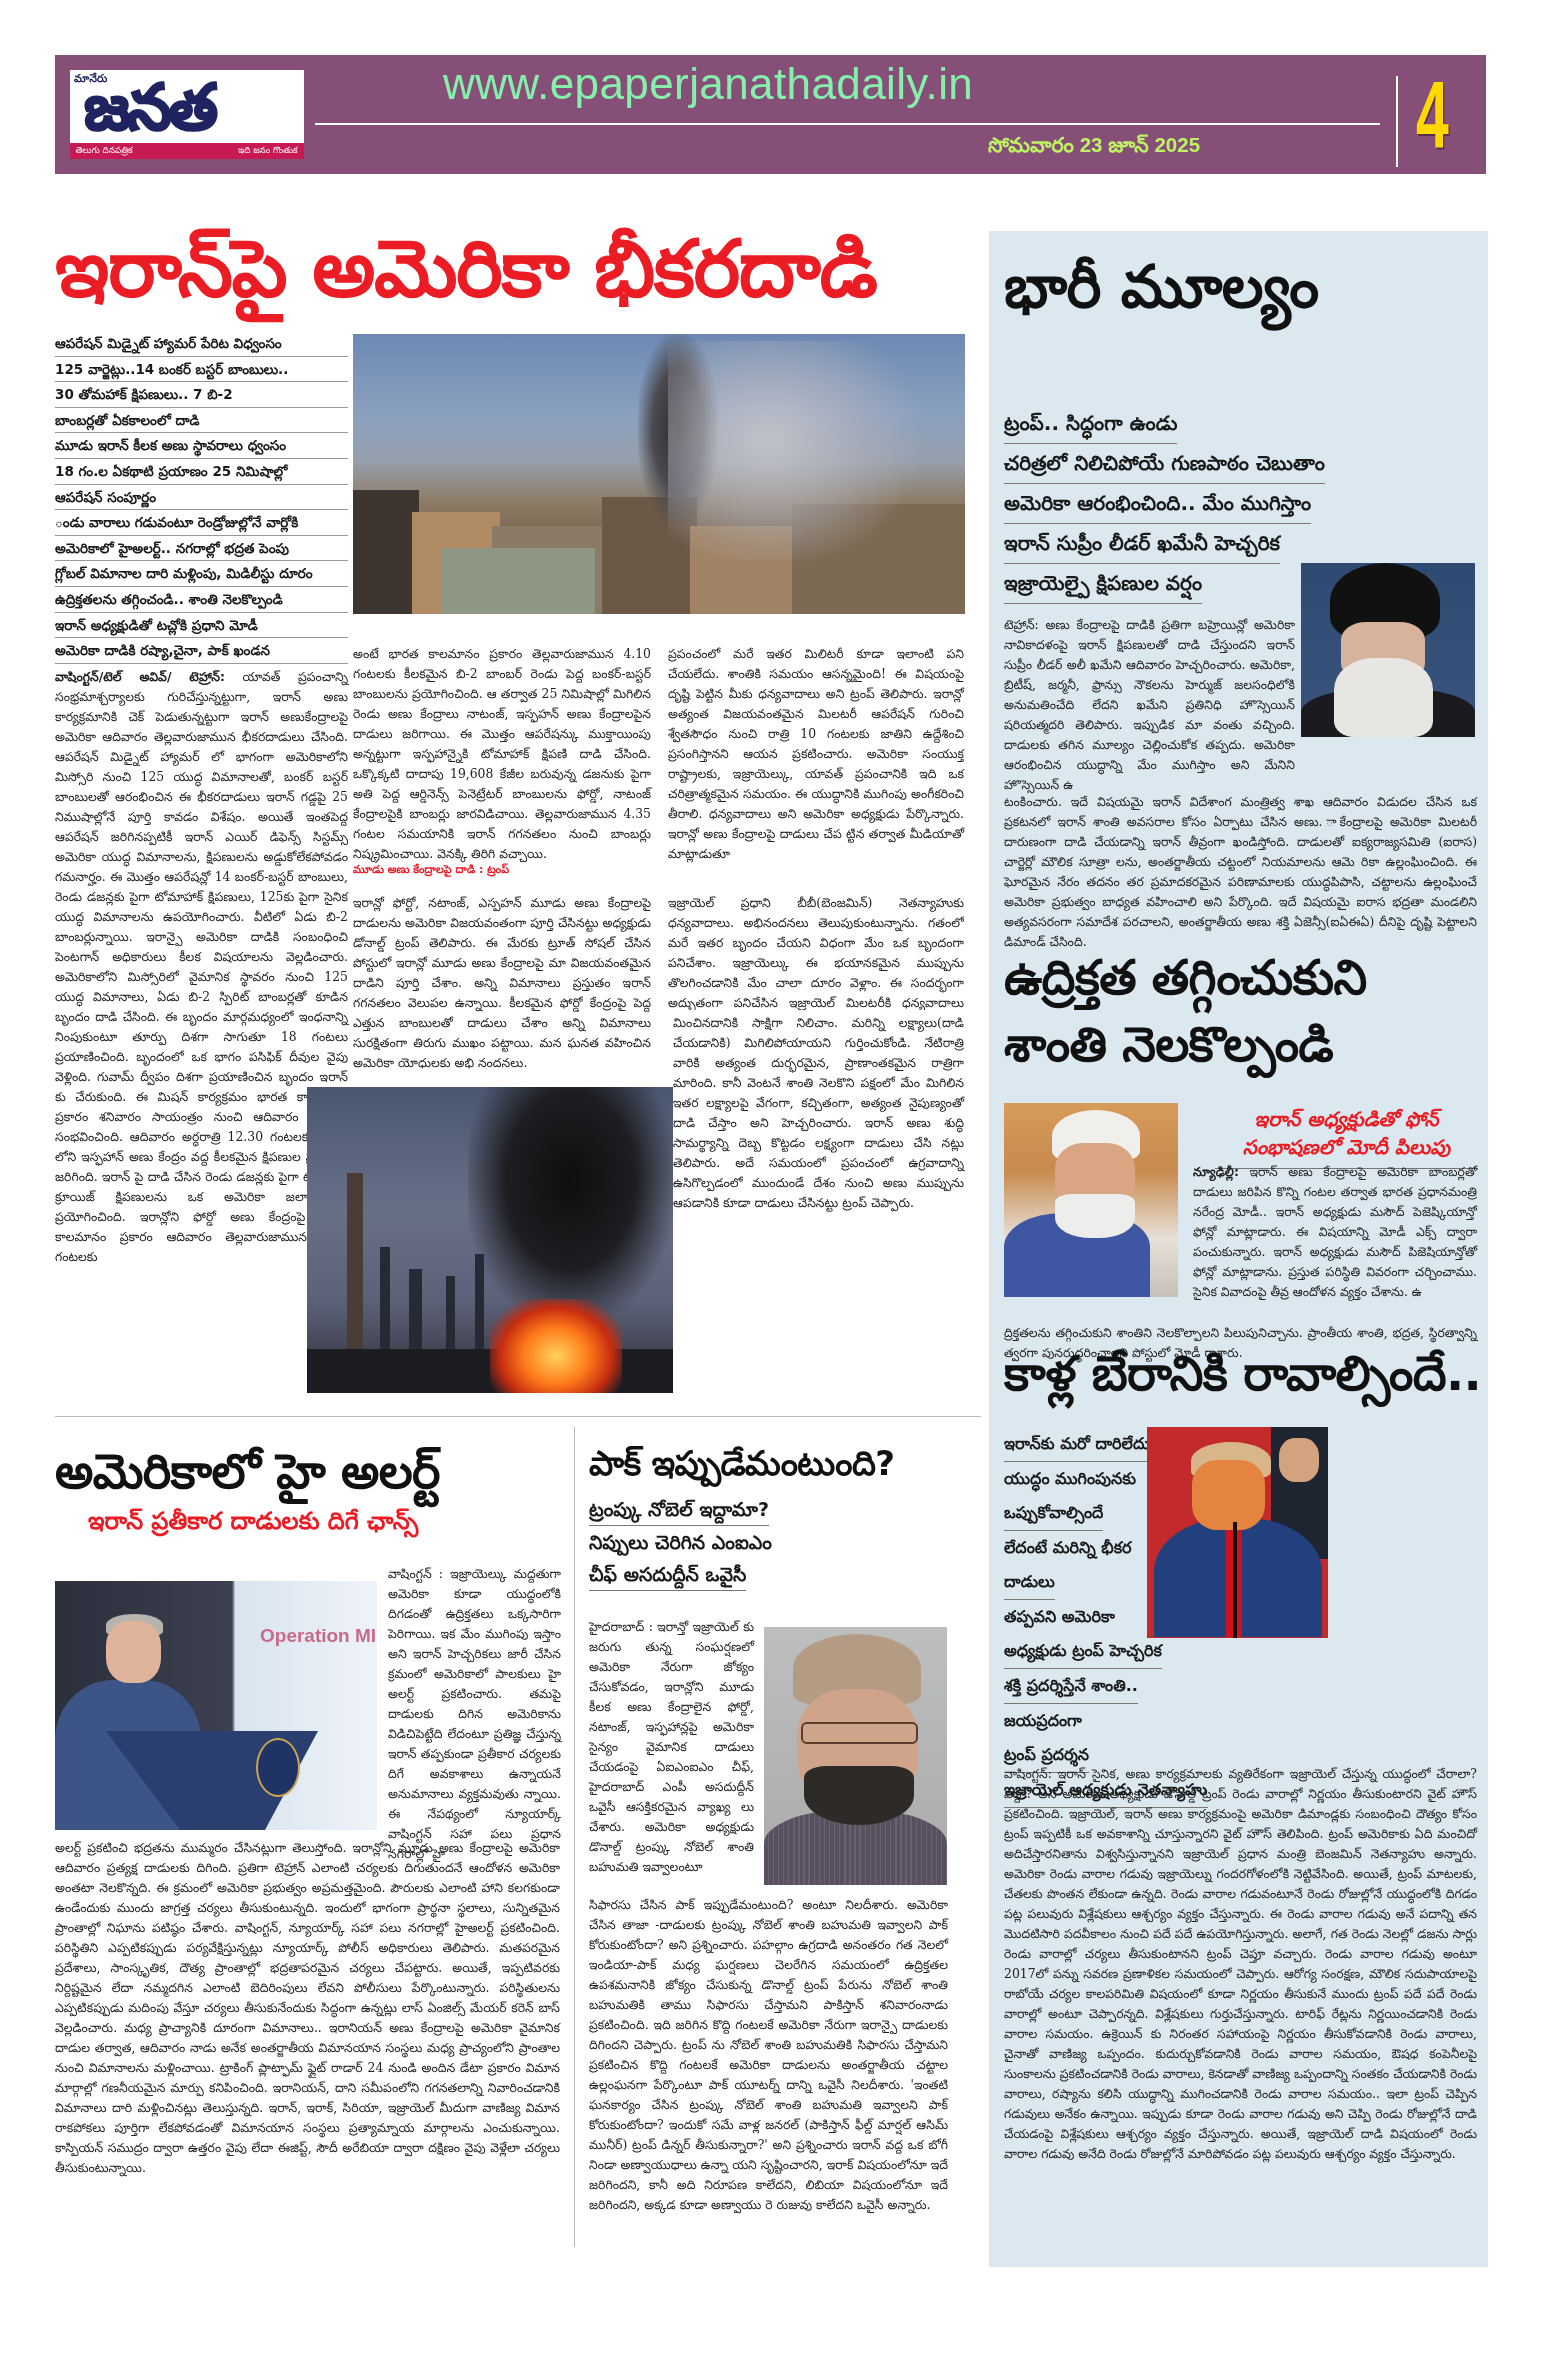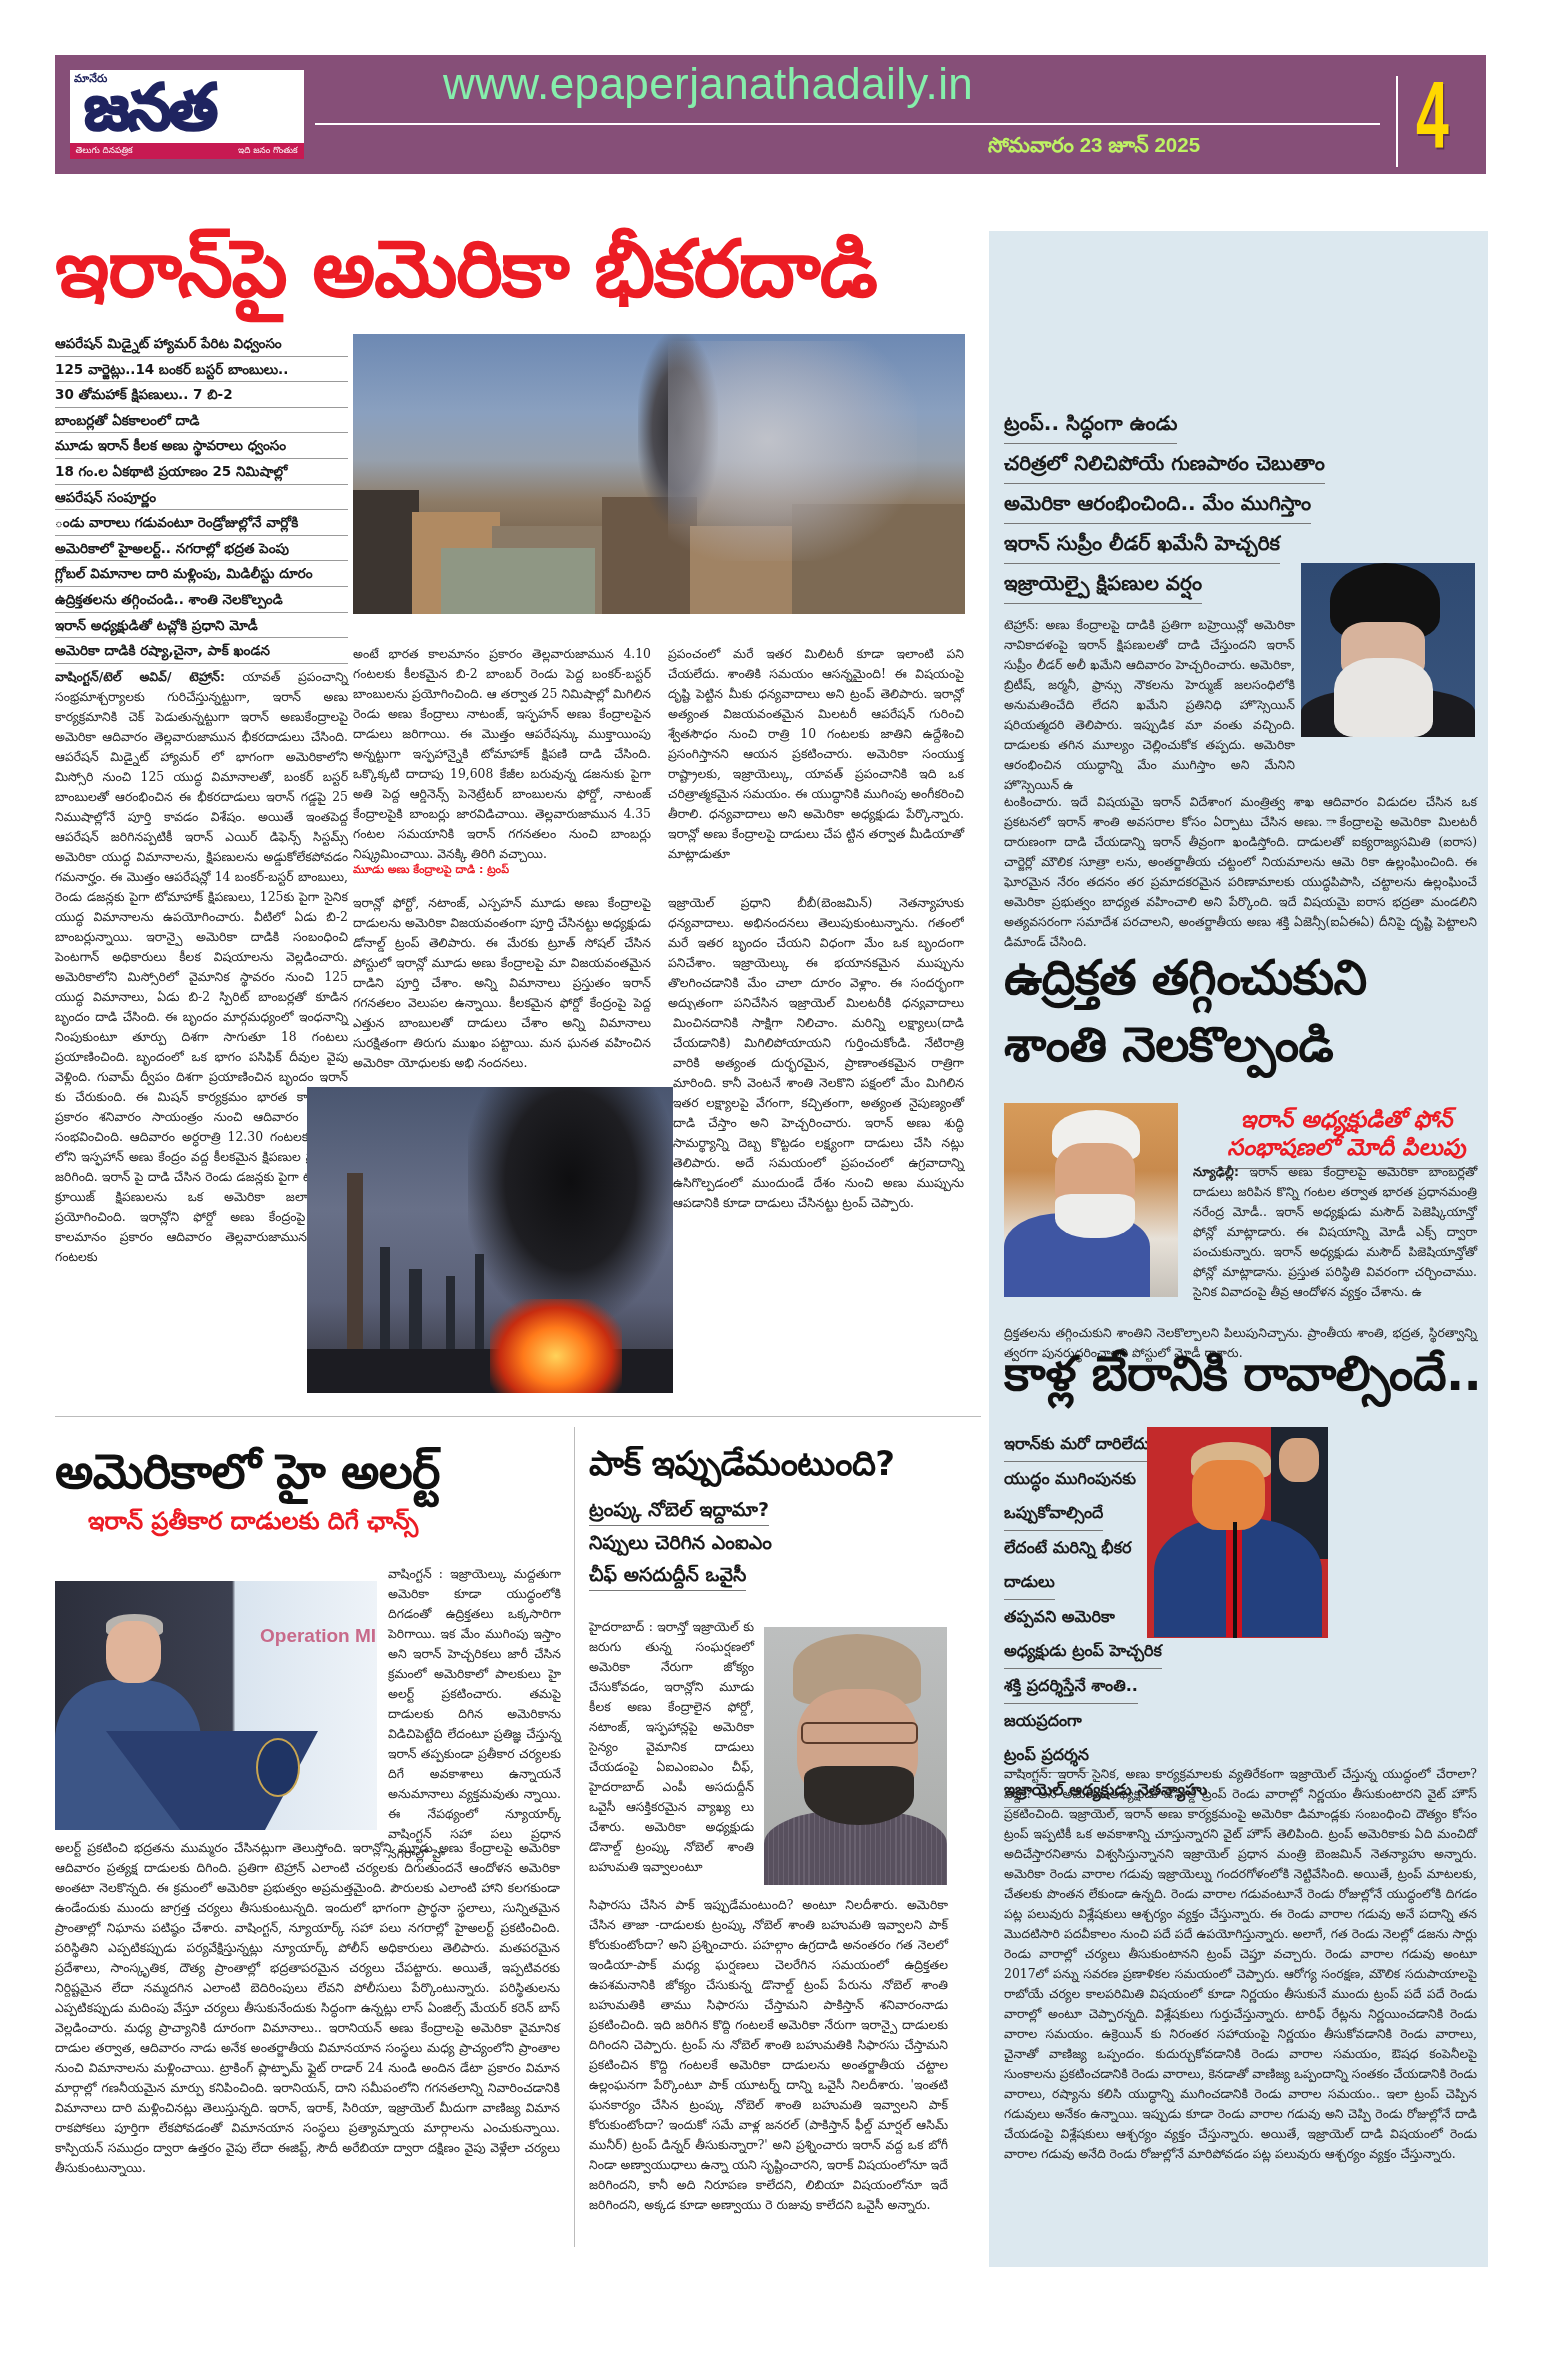--- a/index.html
+++ b/index.html
@@ -57,21 +57,21 @@
   #photo-khamenei .robe{position:absolute;left:0;top:124px;width:174px;height:50px;background:#1b1b1f;border-radius:50% 50% 0 0;}
   #rp-body1a{left:1004px;top:615px;width:291px;}
   #rp-body1b{left:1004px;top:792px;width:473px;}
 
   #rp-headline2{left:1004px;top:944px;font-size:48px;line-height:67px;letter-spacing:-0.7px;}
   #photo-modi{left:1004px;top:1103px;width:174px;height:194px;background:linear-gradient(180deg,#d79b5a 0%,#c88a4d 35%,#e7e1d8 70%,#c5c0b8 100%);}
   #photo-modi .hair{position:absolute;left:48px;top:7.3px;width:88px;height:51px;background:#f0efec;border-radius:50% 50% 20% 20%;}
   #photo-modi .face{position:absolute;left:51px;top:40px;width:80px;height:73px;background:#d9a582;border-radius:35%;}
   #photo-modi .beard{position:absolute;left:51px;top:91px;width:80px;height:44px;background:#ededeb;border-radius:20% 20% 45% 45%;}
   #photo-modi .vest{position:absolute;left:0;top:110px;width:146px;height:84px;background:#3f56a3;border-radius:40% 40% 0 0;}
-  #modi-red-sub{left:1215px;top:1105px;width:263px;font-size:23px;font-weight:bold;font-style:italic;color:#ec1c24;text-align:center;line-height:28px;border-bottom:0.7px solid #777;padding-bottom:7.3px;}
+  #modi-red-sub{left:1215px;top:1105px;width:263px;font-size:20px;font-weight:bold;font-style:italic;color:#ec1c24;text-align:center;line-height:28px;border-bottom:0.7px solid #777;padding-bottom:7.3px;}
   #rp-body2a{left:1193px;top:1162px;width:284px;}
   #rp-body2b{left:1004px;top:1321px;width:473px;}
 
   #rp-headline3{left:1004px;top:1344px;font-size:48px;line-height:59px;letter-spacing:-0.7px;}
   #rp-subs3{left:1004px;top:1405px;}
   .rp-sub3{font-size:16px;font-weight:bold;line-height:34px;border-bottom:0.7px solid #777;white-space:nowrap;display:inline-block;}
   #photo-trump{left:1147px;top:1428px;width:181px;height:211px;background:#c32a2b;}
   #photo-trump .hair{position:absolute;left:44px;top:14.6px;width:80px;height:37px;background:#d9b58a;border-radius:50% 50% 20% 20%;}
   #photo-trump .face{position:absolute;left:45px;top:33px;width:73px;height:70px;background:#e4843f;border-radius:35%;}
   #photo-trump .suit{position:absolute;left:7.3px;top:91px;width:168px;height:119px;background:#23407e;border-radius:45% 45% 0 0;}
@@ -174,20 +174,21 @@
   <div class="stack" style="left:168px;width:8.8px;height:139px;"></div>
   <div class="stack" style="left:0;width:366px;height:44px;background:#1c1c22;"></div>
   <div class="smoke"></div>
   <div class="fire"></div>
 </div>
 <div id="col3c" class="abs body">మించినదానికి సాక్షిగా నిలిచాం. మరిన్ని లక్ష్యాలు(దాడి చేయడానికి) మిగిలిపోయాయని గుర్తించుకోండి. నేటిరాత్రి వారికి అత్యంత దుర్భరమైన, ప్రాణాంతకమైన రాత్రిగా మారింది. కానీ వెంటనే శాంతి నెలకొని పక్షంలో మేం మిగిలిన ఇతర లక్ష్యాలపై వేగంగా, కచ్చితంగా, అత్యంత నైపుణ్యంతో దాడి చేస్తాం అని హెచ్చరించారు. ఇరాన్ అణు శుద్ధి సామర్థ్యాన్ని దెబ్బ కొట్టడం లక్ష్యంగా దాడులు చేసి నట్లు తెలిపారు. అదే సమయంలో ప్రపంచంలో ఉగ్రవాదాన్ని ఉసిగొల్పడంలో ముందుండే దేశం నుంచి అణు ముప్పును ఆపడానికి కూడా దాడులు చేసినట్టు ట్రంప్ చెప్పారు.</div>
 
 <div id="right-panel" class="abs"></div>
 
 <div id="rp-headline1" class="abs black-headline">
+  <div>భారీ మూల్యం</div>
 </div>
 <div id="rp-subs" class="abs">
   <div><span class="rp-sub">ట్రంప్.. సిద్ధంగా ఉండు</span></div>
   <div><span class="rp-sub">చరిత్రలో నిలిచిపోయే గుణపాఠం చెబుతాం</span></div>
   <div><span class="rp-sub">అమెరికా ఆరంభించింది.. మేం ముగిస్తాం</span></div>
   <div><span class="rp-sub">ఇరాన్ సుప్రీం లీడర్ ఖమేనీ హెచ్చరిక</span></div>
   <div><span class="rp-sub">ఇజ్రాయెల్పై క్షిపణుల వర్షం</span></div>
 </div>
 <div id="photo-khamenei" class="abs photo">
   <div class="turban"></div>

